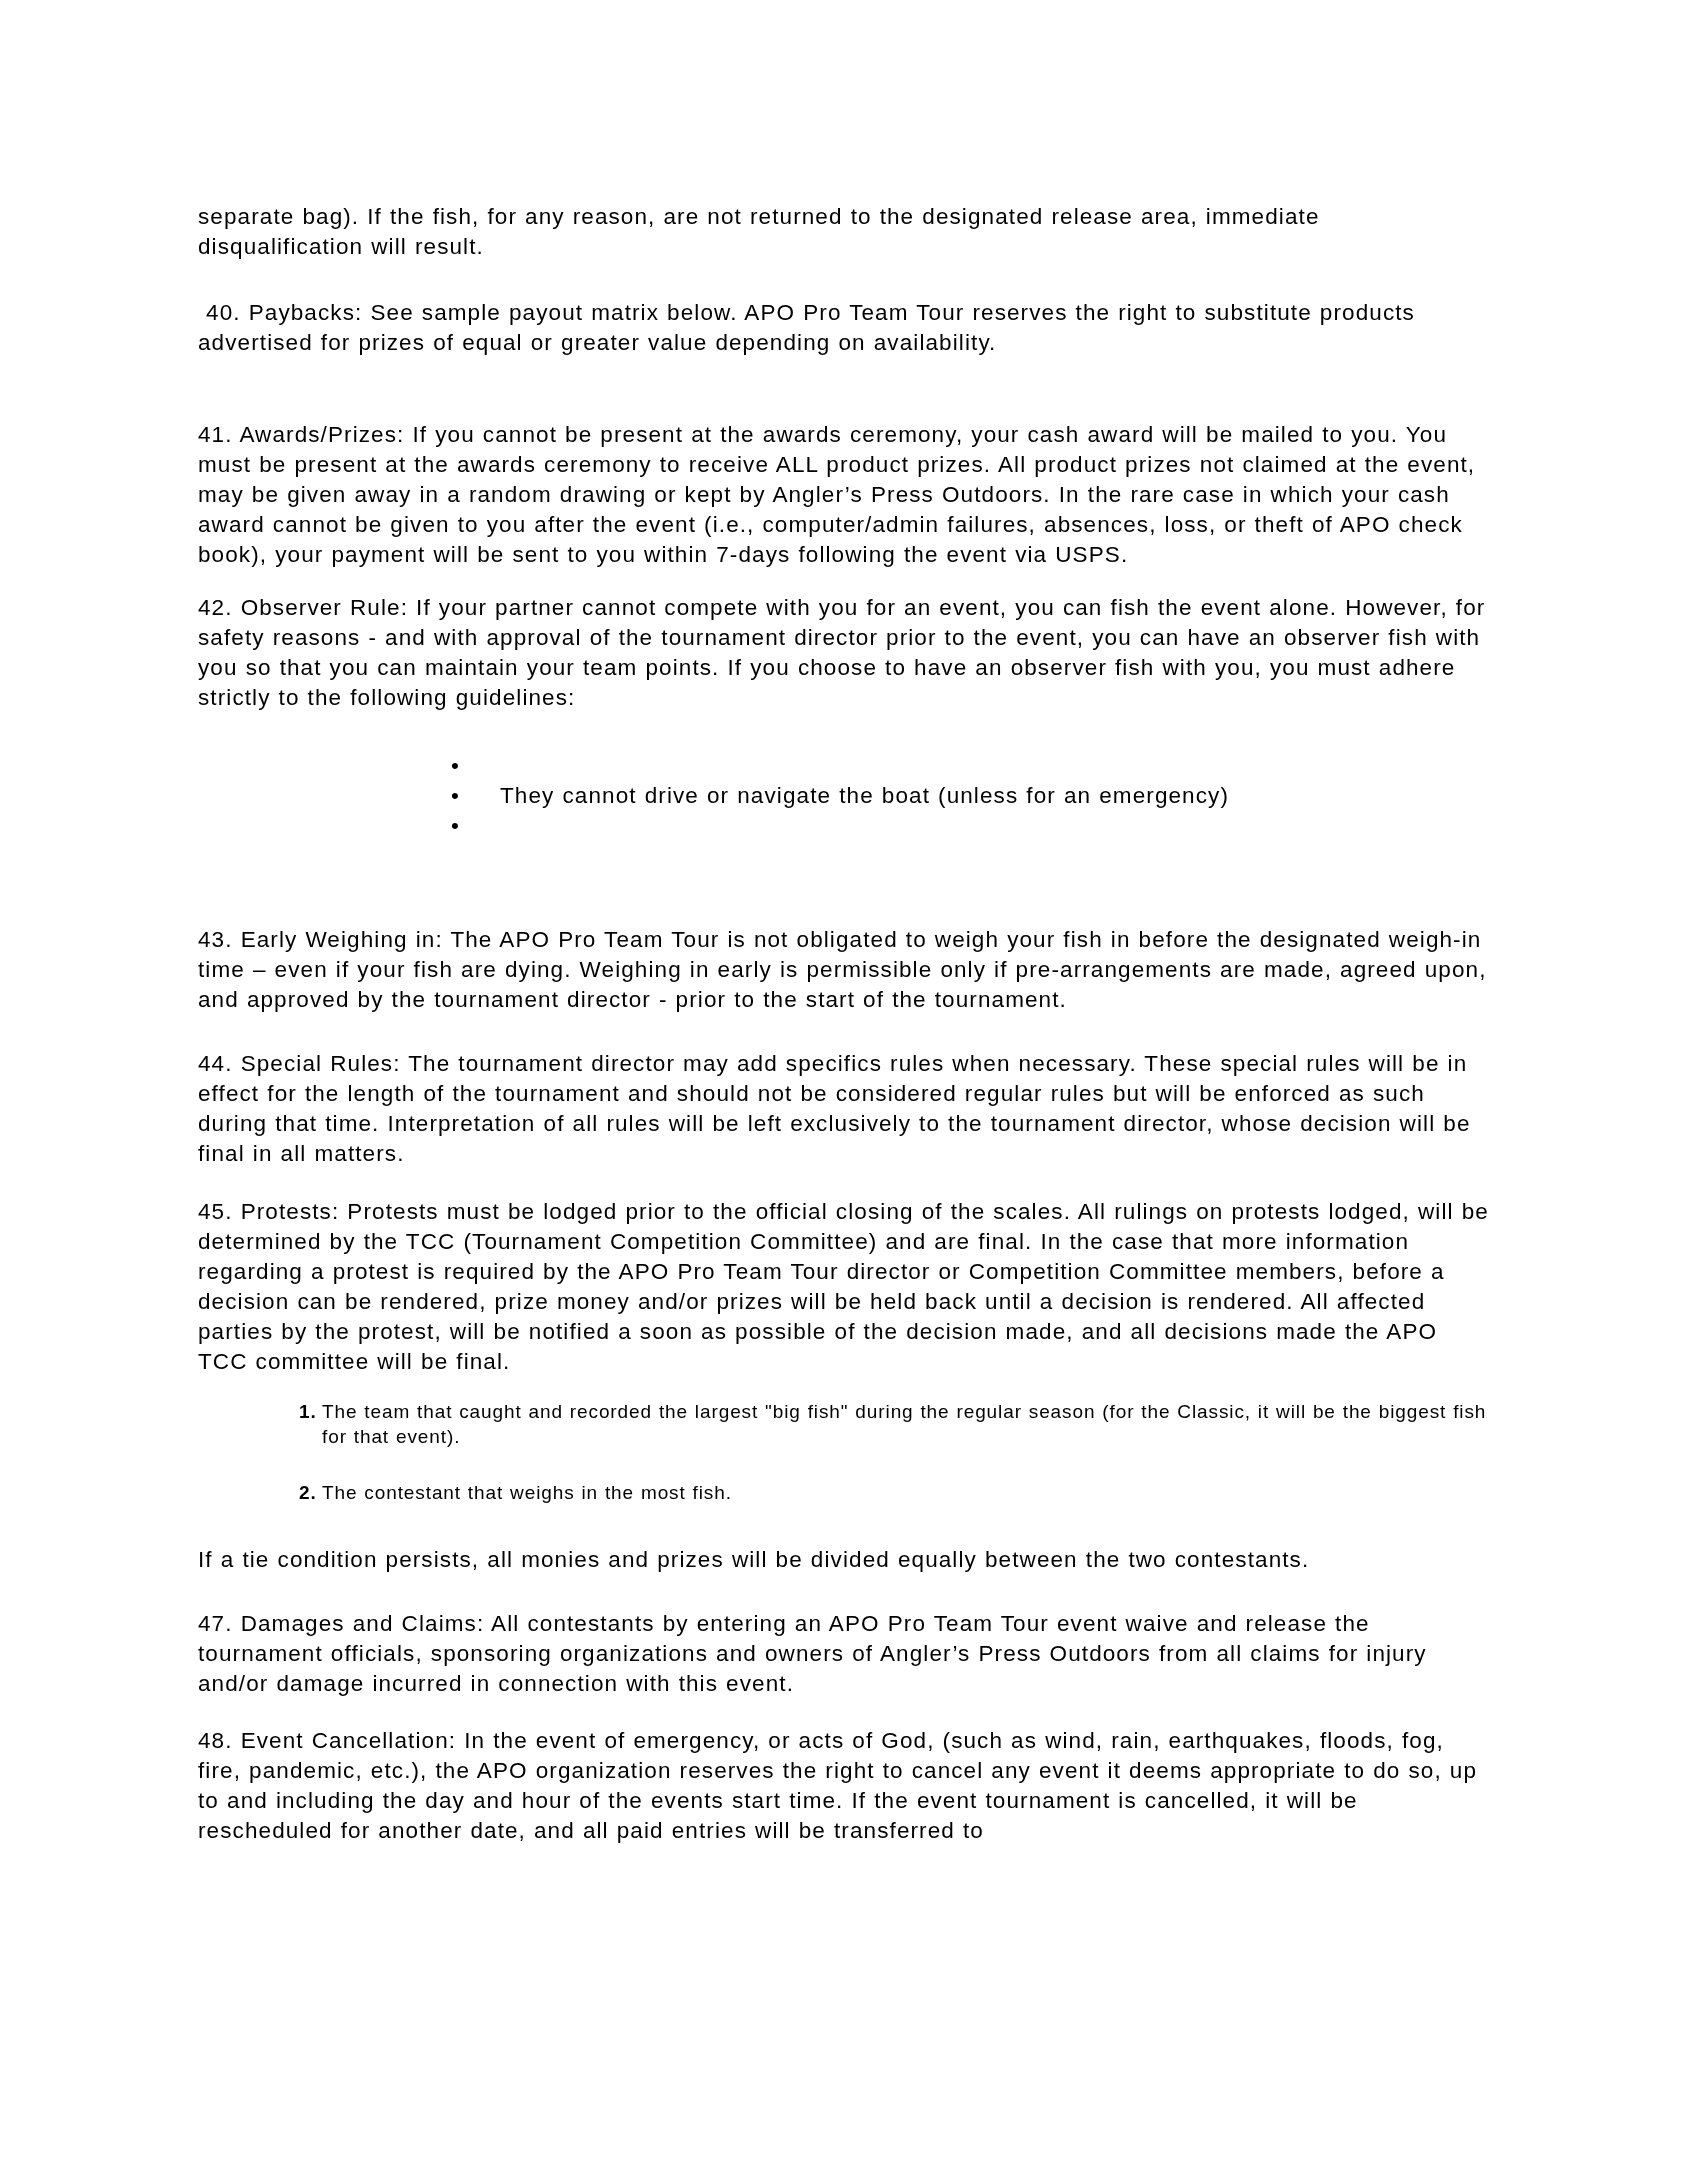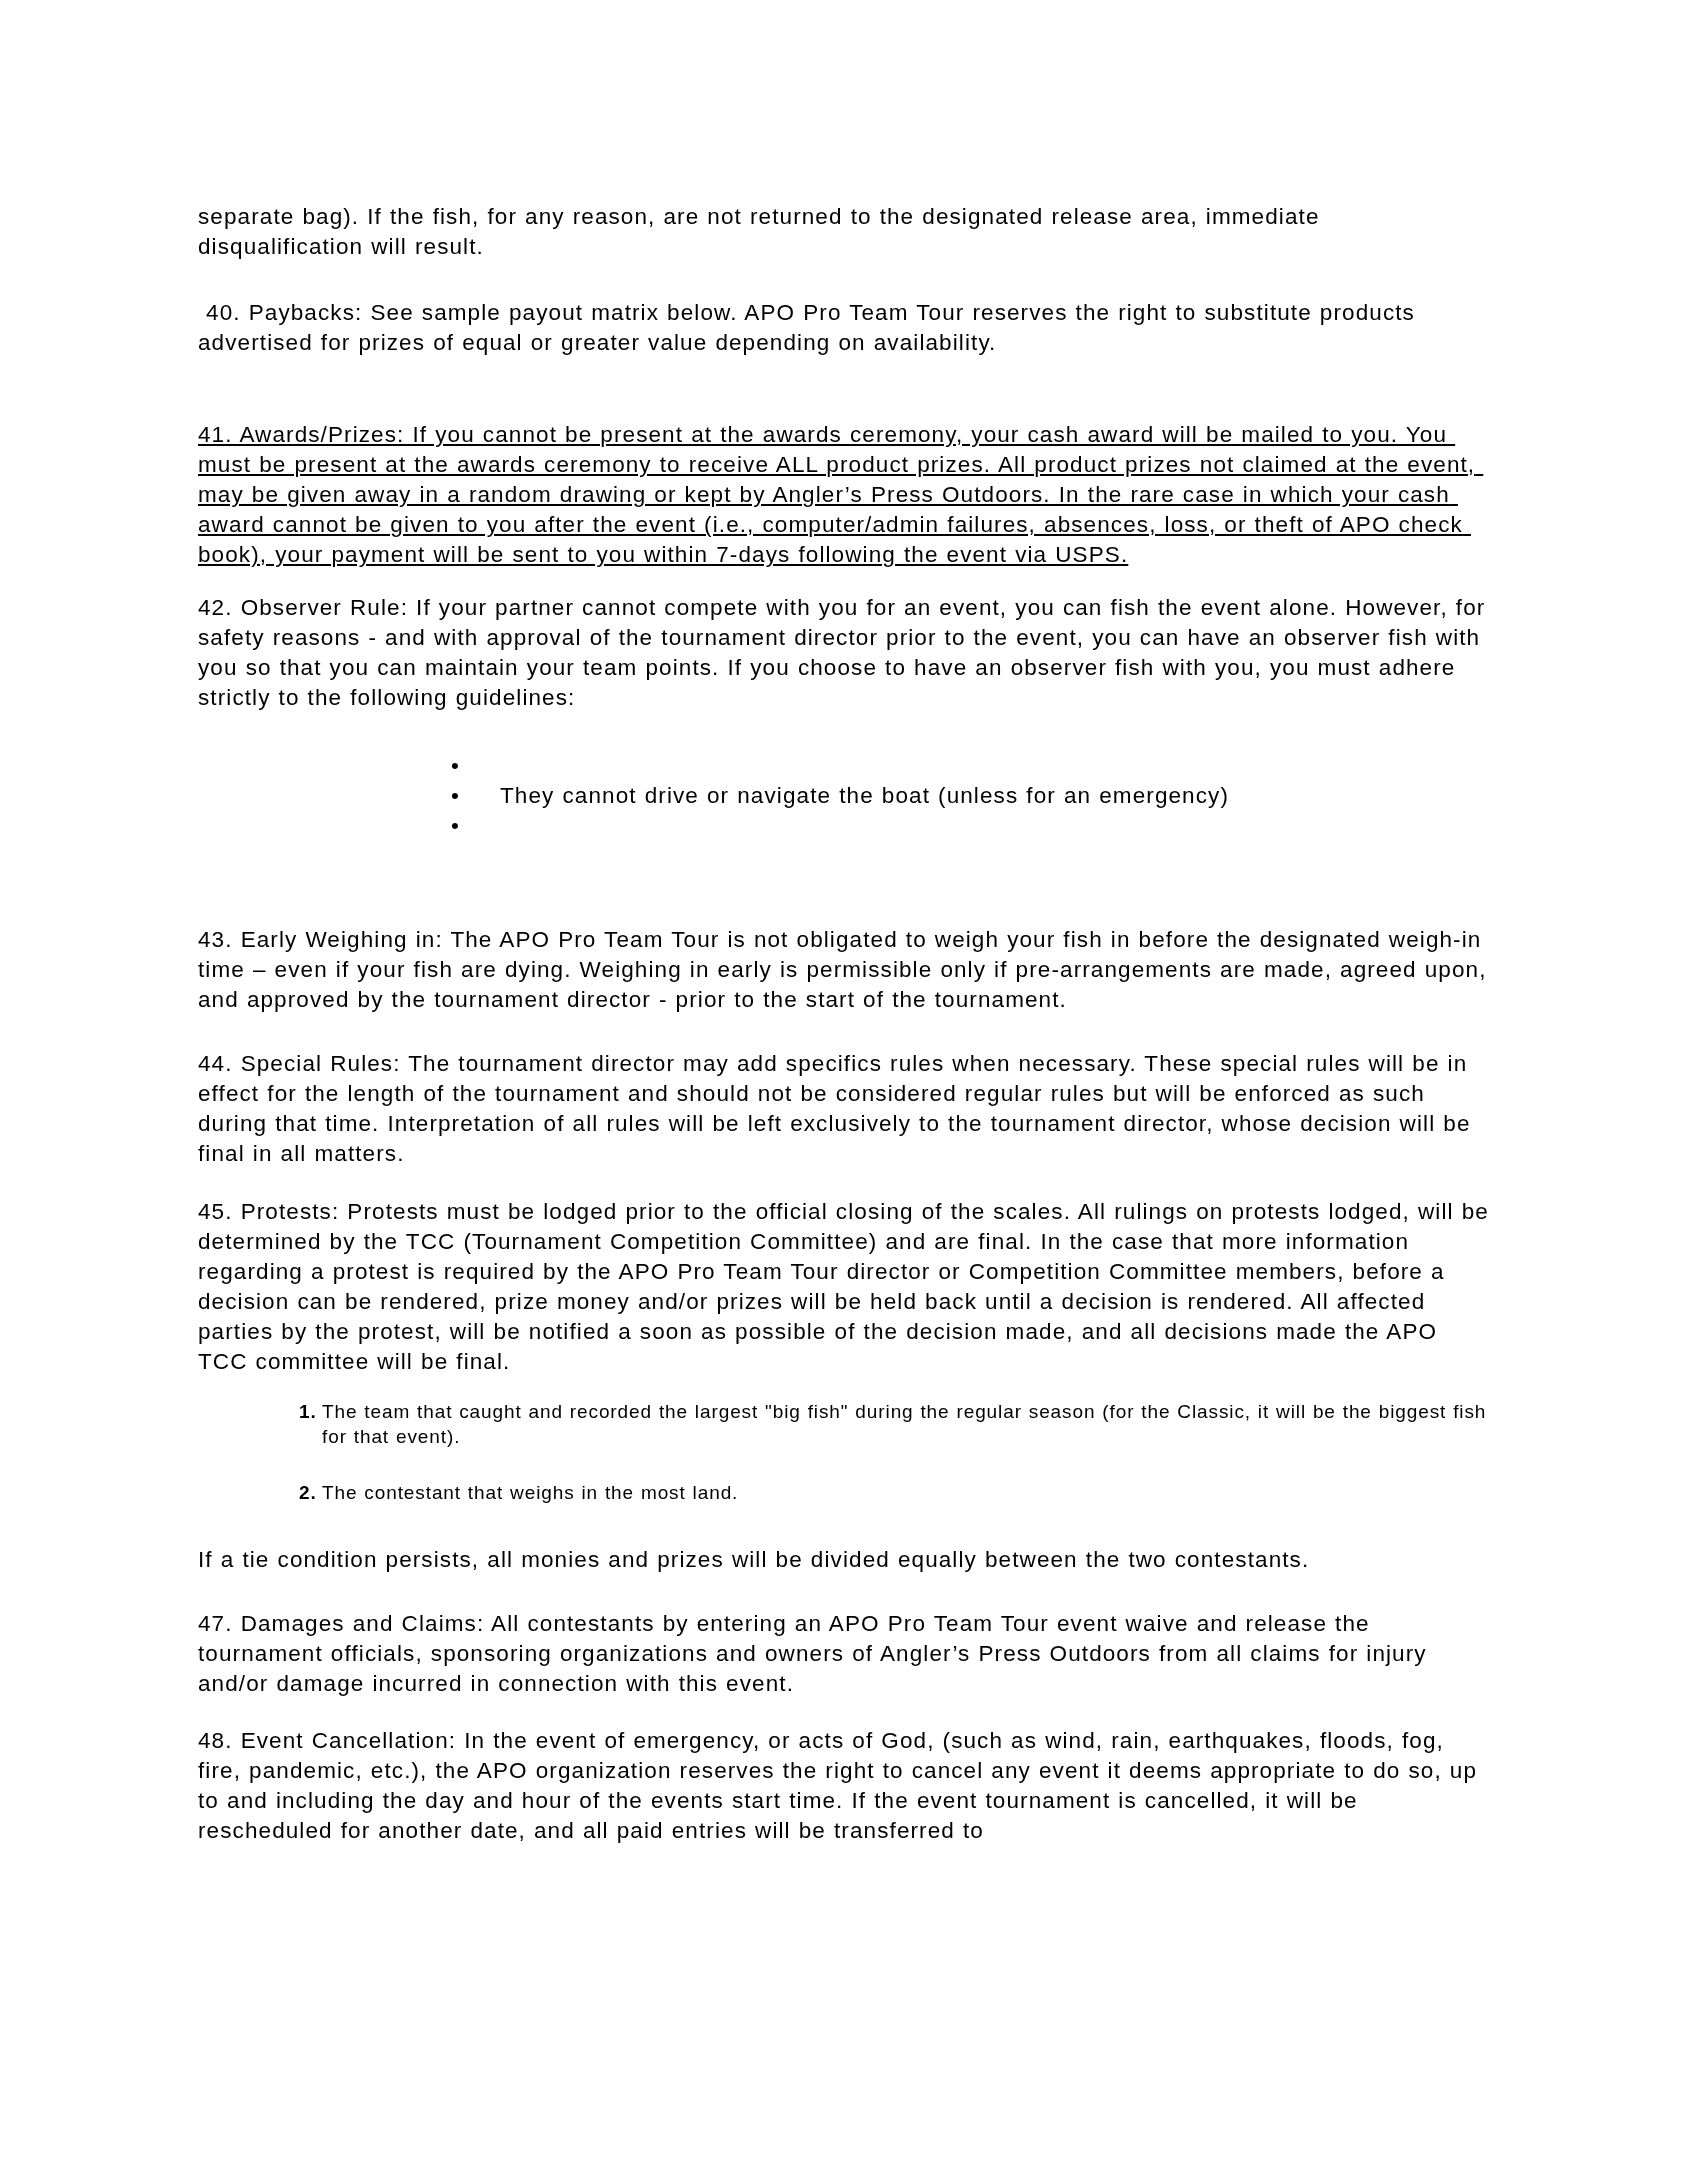--- a/index.html
+++ b/index.html
@@ -14,21 +14,21 @@
     font-family: "Liberation Sans", "DejaVu Sans", sans-serif;
     font-size: 22.5px;
     line-height: 30px;
     letter-spacing: 1.1px;
     word-spacing: 0.7px;
     color: #000000;
     font-weight: 400;
   }
   .para { margin: 0; white-space: pre-wrap; }
   #p40 { margin-top: 36px; }
-  #p41 { margin-top: 62px; text-decoration: underline; }
+  #p41 { margin-top: 62px; }
   #p42 { margin-top: 23px; }
   .bullet-list { margin-top: 38px; }
   .bullet-row { display: flex; padding-left: 253px; }
   .bullet-row .dot {
     flex: 0 0 49px;
     width: 49px;
   }
   .bullet-row .btext { flex: 1; }
   #p43 { margin-top: 84px; }
   #p44 { margin-top: 34px; }
@@ -85,21 +85,21 @@
   <p class="para" id="p45">45. Protests: Protests must be lodged prior to the official closing of the scales. All rulings on protests lodged, will be determined by the TCC (Tournament Competition Committee) and are final. In the case that more information regarding a protest is required by the APO Pro Team Tour director or Competition Committee members, before a decision can be rendered, prize money and/or prizes will be held back until a decision is rendered. All affected parties by the protest, will be notified a soon as possible of the decision made, and all decisions made the APO TCC committee will be final.</p>
 
 
   <div class="num-item" id="ti1">
     <span class="num">1.</span>
     <span>The team that caught and recorded the largest "big fish" during the regular season (for the Classic, it will be the biggest fish for that event).</span>
   </div>
 
   <div class="num-item" id="ti2">
     <span class="num">2.</span>
-    <span>The contestant that weighs in the most land.</span>
+    <span>The contestant that weighs in the most fish.</span>
   </div>
 
   <p class="para" id="tienote">If a tie condition persists, all monies and prizes will be divided equally between the two contestants.</p>
 
   <p class="para" id="p47">47. Damages and Claims: All contestants by entering an APO Pro Team Tour event waive and release the tournament officials, sponsoring organizations and owners of Angler’s Press Outdoors from all claims for injury and/or damage incurred in connection with this event.</p>
 
   <p class="para" id="p48">48. Event Cancellation: In the event of emergency, or acts of God, (such as wind, rain, earthquakes, floods, fog, fire, pandemic, etc.), the APO organization reserves the right to cancel any event it deems appropriate to do so, up to and including the day and hour of the events start time. If the event tournament is cancelled, it will be rescheduled for another date, and all paid entries will be transferred to</p>
 
 </div>
 

